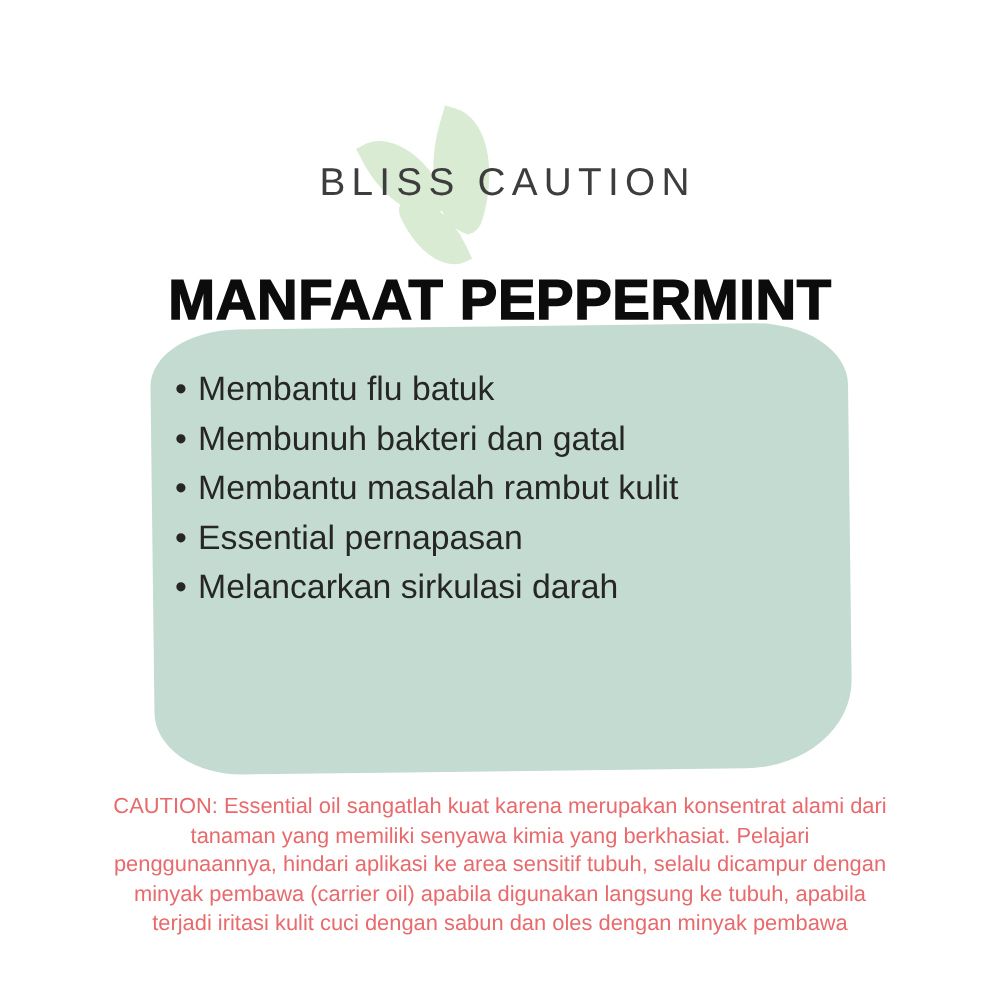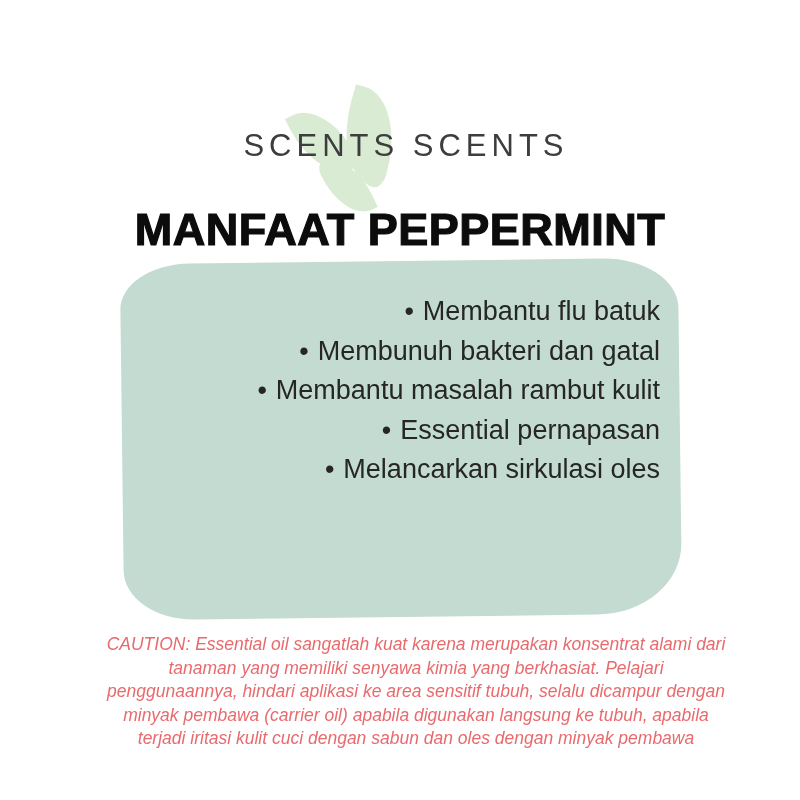--- a/index.html
+++ b/index.html
@@ -70,21 +70,21 @@
     font-size: 31px;
     letter-spacing: 5px;
     color: #3d3d3d;
     font-weight: 400;
   }
 
   
   .page-title {
     position: absolute;
     left: 0;
-    top: 204px;
+    top: 214px;
     width: 800px;
     text-align: center;
     font-size: 45px;
     font-weight: 700;
     letter-spacing: 0.5px;
     color: #0c0c0c;
     -webkit-text-stroke: 1.2px #0c0c0c;
   }
 
   
@@ -96,64 +96,62 @@
     height: 356px;
     background: #c3dbd0;
     border-radius: 70px 75px 85px 70px / 45px 50px 70px 50px;
     transform: rotate(-0.7deg);
   }
   .benefits-list {
     position: absolute;
     left: 140px;
     top: 292px;
     width: 520px;
-    text-align: right;
+    text-align: left;
     font-size: 27px;
     line-height: 39.5px;
     color: #262626;
   }
   .benefit-bullet {
     margin-right: 9px;
   }
 
   
   .caution {
     position: absolute;
     left: 88px;
     top: 633px;
     width: 624px;
     text-align: center;
-    font-style: italic;
     font-size: 17.5px;
     line-height: 23.5px;
     color: #e86a6d;
-    margin-left: 16px;
   }
 </style>
 </head>
 <body>
 
 <div class="canvas">
 
   <div class="logo">
     <div class="leaves">
       <div class="leaf leaf-left"></div>
       <div class="leaf leaf-main"></div>
       <div class="leaf leaf-bottom"></div>
     </div>
-    <div class="brand-name">SCENTS SCENTS</div>
+    <div class="brand-name">BLISS CAUTION</div>
   </div>
 
   <div class="page-title">MANFAAT PEPPERMINT</div>
 
   <div class="benefits-panel-bg"></div>
 
   <div class="benefits-list">
     <div class="benefit-item"><span class="benefit-bullet">•</span><span>Membantu flu batuk</span></div>
     <div class="benefit-item"><span class="benefit-bullet">•</span><span>Membunuh bakteri dan gatal</span></div>
     <div class="benefit-item"><span class="benefit-bullet">•</span><span>Membantu masalah rambut kulit</span></div>
     <div class="benefit-item"><span class="benefit-bullet">•</span><span>Essential pernapasan</span></div>
-    <div class="benefit-item"><span class="benefit-bullet">•</span><span>Melancarkan sirkulasi oles</span></div>
+    <div class="benefit-item"><span class="benefit-bullet">•</span><span>Melancarkan sirkulasi darah</span></div>
   </div>
 
   <div class="caution">CAUTION: Essential oil sangatlah kuat karena merupakan konsentrat alami dari tanaman yang memiliki senyawa kimia yang berkhasiat. Pelajari penggunaannya, hindari aplikasi ke area sensitif tubuh, selalu dicampur dengan minyak pembawa (carrier oil)  apabila digunakan langsung ke tubuh, apabila terjadi iritasi kulit cuci dengan sabun dan oles dengan minyak pembawa</div>
 
 </div>
 
 </body></html>

